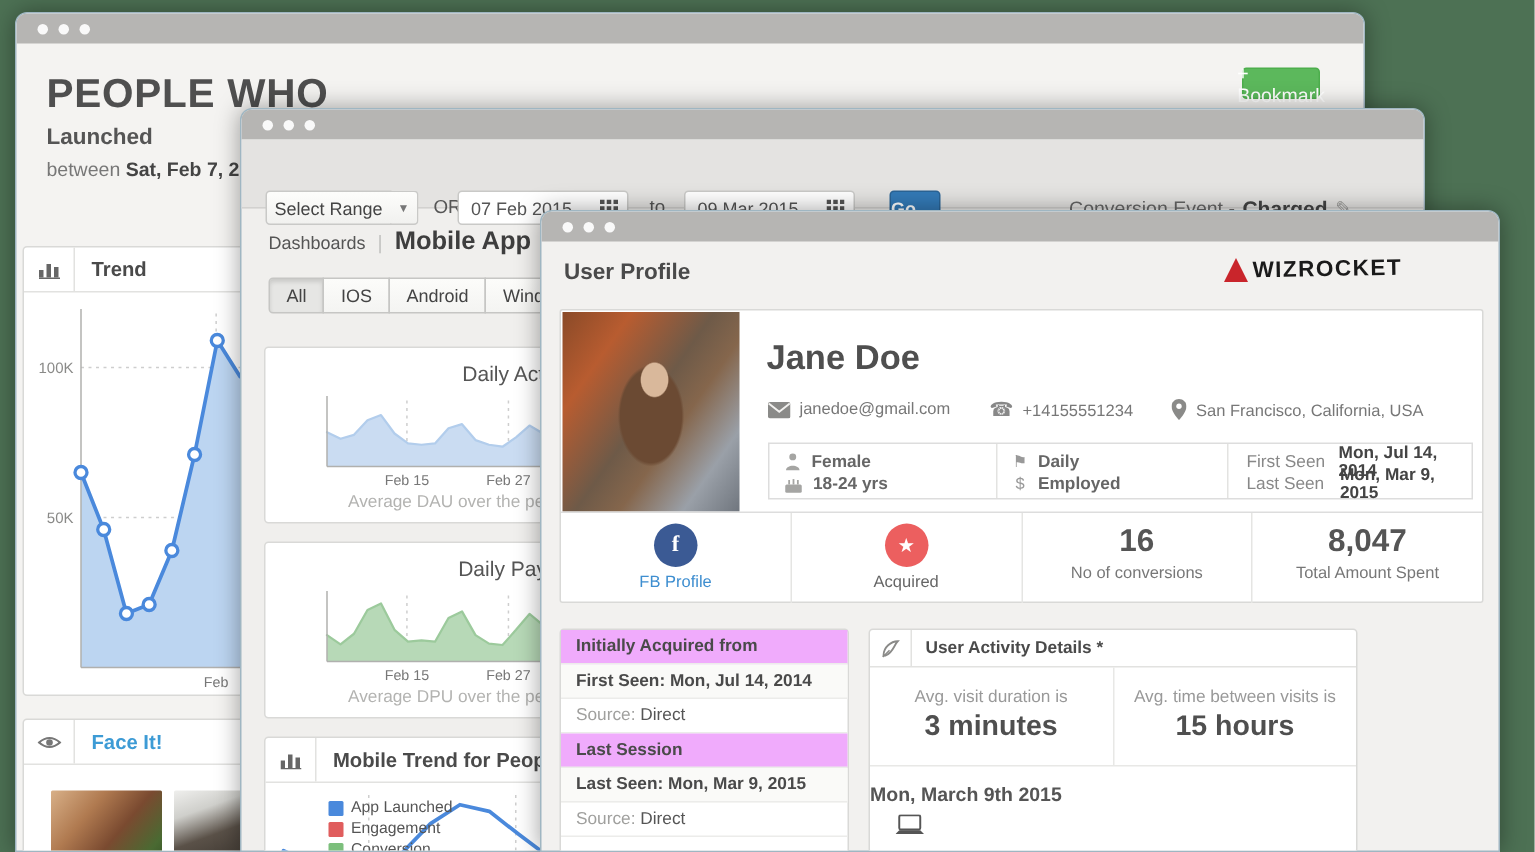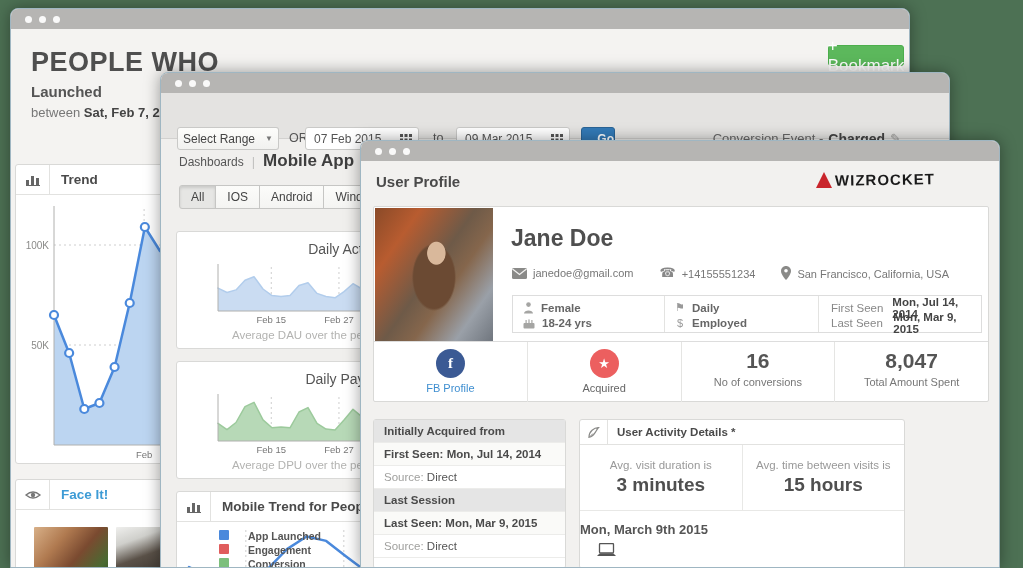--- a/index.html
+++ b/index.html
@@ -23,23 +23,23 @@
   .picon { width:34px; height:100%; display:flex; align-items:center; justify-content:center;
            border-right:1px solid #e2e2e0; }
   .ptitle { padding-left:11px; font-size:13.5px; font-weight:bold; color:#4a4a4a; }
 
   
   .bw-heading { position:absolute; left:20px; top:38px; font-size:27px; font-weight:bold;
                 color:#4f4f4f; letter-spacing:.5px; }
   .bw-sub { position:absolute; left:20px; top:74px; font-size:15px; font-weight:bold; color:#555; }
   .bw-between { position:absolute; left:20px; top:96px; font-size:13px; color:#777; }
   .bw-between b { color:#444; }
-  .btn-bookmark { position:absolute; left:817px; top:36px; width:76px; height:21px;
+  .btn-bookmark { position:absolute; left:817px; top:36px; width:52px; height:21px;
                   background:#5cb85c; border:1px solid #4cae4c; border-radius:3px;
-                  color:#fff; font-size:17px; display:flex; align-items:center;
+                  color:#fff; font-size:13px; display:flex; align-items:center;
                   justify-content:center; cursor:pointer; }
   .trend-panel  { left:4px; top:155px; width:330px; height:300px; }
   .faceit-panel { left:4px; top:470px; width:330px; height:120px; }
   .faceit-title { color:#3d9bd5; }
   .photo { position:absolute; border-radius:1px; }
   .photo-1 { left:18px; top:47px; width:74px; height:60px;
              background:linear-gradient(130deg,#d8b088 0%,#b07a50 30%,#7a4a30 55%,#4a6a32 80%,#2e4a22 100%); }
   .photo-2 { left:100px; top:47px; width:74px; height:60px;
              background:linear-gradient(160deg,#efefed 0%,#cfcfcb 22%,#5a5148 45%,#3a342e 75%,#26221e 100%); }
 
@@ -55,23 +55,23 @@
                display:flex; align-items:center; justify-content:center;
                font-size:8px; color:#777; cursor:pointer; }
   .tb-label { font-size:12.5px; color:#555; line-height:23px; }
   .or-label { left:128px; } .to-label { left:272px; }
   .date-input { width:114px; background:#fff; border:1px solid #c9c9c7; border-radius:3px;
                 font-size:12px; color:#555; padding:0 22px 0 8px;
                 font-family:"Liberation Sans", sans-serif; }
   .date-1 { left:144px; } .date-2 { left:295px; }
   .cal-ico { position:absolute; top:39px; pointer-events:none; }
   .cal-1 { left:239px; } .cal-2 { left:390px; }
-  .btn-go { left:420px; width:34px; background:#337ab7; border:1px solid #2a6496; border-radius:3px;
+  .btn-go { left:432px; width:34px; background:#337ab7; border:1px solid #2a6496; border-radius:3px;
             color:#fff; font-size:12px; font-weight:bold; display:flex; align-items:center;
-            justify-content:flex-end; cursor:pointer; }
+            justify-content:flex-start; cursor:pointer; }
   .conv-wrap { position:absolute; right:48px; top:34px; height:23px; display:flex;
                align-items:center; gap:5px; }
   .conv-label { font-size:13px; color:#666; }
   .conv-value { font-size:14px; font-weight:bold; color:#444; }
   .pencil { font-size:13px; color:#9a9a98; transform:rotate(0deg); }
   .breadcrumb { position:absolute; left:18px; top:78px; display:flex; align-items:baseline; gap:8px; }
   .bc-parent { font-size:12px; color:#555; }
   .bc-sep { font-size:13px; color:#c2c2c0; }
   .bc-current { font-size:17px; font-weight:bold; color:#3e3e3e; }
   .bc-caret { font-size:9px; color:#666; }
@@ -83,21 +83,21 @@
   .tab:last-child { border-radius:0 3px 3px 0; }
   .tab.active { background:#e6e6e4; box-shadow:inset 0 2px 3px rgba(0,0,0,.12); }
   .dau-panel { left:15px; top:158px; width:420px; height:118px; }
   .dpu-panel { left:15px; top:288px; width:420px; height:118px; }
   .mini-title { text-align:center; font-size:14px; color:#555; padding-top:9px; }
   .mini-chart { position:absolute; left:37px; top:30px; }
   .mini-footer { position:absolute; left:55px; top:97px; font-size:11.5px; color:#b3b3b1; }
   .mt-panel { left:15px; top:418px; width:420px; height:110px; }
   .mt-chart { position:absolute; left:10px; top:32px; }
   .legend { position:absolute; left:42px; top:38px; }
-  .legend-row { display:flex; align-items:flex-start; gap:19px; height:14px;font-weight:bold; }
+  .legend-row { display:flex; align-items:flex-end; gap:5px; height:14px; }
   .sq { width:10px; height:10px; border-radius:1px; display:inline-block; }
   .legend-label { font-size:10.5px; color:#555; }
 
   
   .fw-title { position:absolute; left:15px; top:32px; font-size:15px; font-weight:bold; color:#4a4a4a; }
   .brand { position:absolute; left:455px; top:30px; display:flex; align-items:center; gap:3px; }
   .brand-triangle { width:0; height:0; border-left:8px solid transparent;
                     border-right:8px solid transparent; border-bottom:16px solid #c9252b; }
   .brand-text { font-size:15px; font-weight:bold; color:#1a1a1a; letter-spacing:1px;
                 transform:rotate(-1deg); }
@@ -132,21 +132,21 @@
                font-family:"Liberation Serif", serif; }
   .circle-customer { background:#ec5f5f; color:#fff; font-size:13px; }
   .stat-link { display:block; margin-top:4px; font-size:11px; color:#3e8ed0; cursor:pointer; }
   .stat-sub { display:block; margin-top:4px; font-size:11px; color:#666; }
   .stat-value { display:block; margin-top:7px; font-size:21px; font-weight:bold; color:#555; }
   .stat-label { display:block; margin-top:3px; font-size:11px; color:#777; }
 
   .acq-panel { left:12px; top:278px; width:193px; height:150px; }
   .acq-row { height:23px; line-height:23px; padding-left:10px; font-size:11.5px;
              border-bottom:1px solid #ececea; white-space:nowrap; overflow:hidden; }
-  .acq-header { background:#e5e5e5; font-weight:bold; color:#4a4a4a; }
+  .acq-header { background:#f0abfc; font-weight:bold; color:#4a4a4a; }
   .acq-value { background:#fafaf8; font-weight:bold; color:#4a4a4a; }
   .acq-src-label { color:#a0a09e; }
   .acq-src-value { color:#555; }
 
   .act-panel { left:218px; top:278px; width:326px; height:150px; }
   .act-head { display:flex; align-items:center; height:25px; border-bottom:1px solid #e2e2e0; }
   .act-icon-cell { width:28px; height:100%; display:flex; align-items:center;
                    justify-content:center; border-right:1px solid #e2e2e0; }
   .act-title { padding-left:9px; font-size:11.5px; font-weight:bold; color:#4a4a4a; }
   .act-stats { display:flex; height:66px; border-bottom:1px solid #e8e8e6; }

